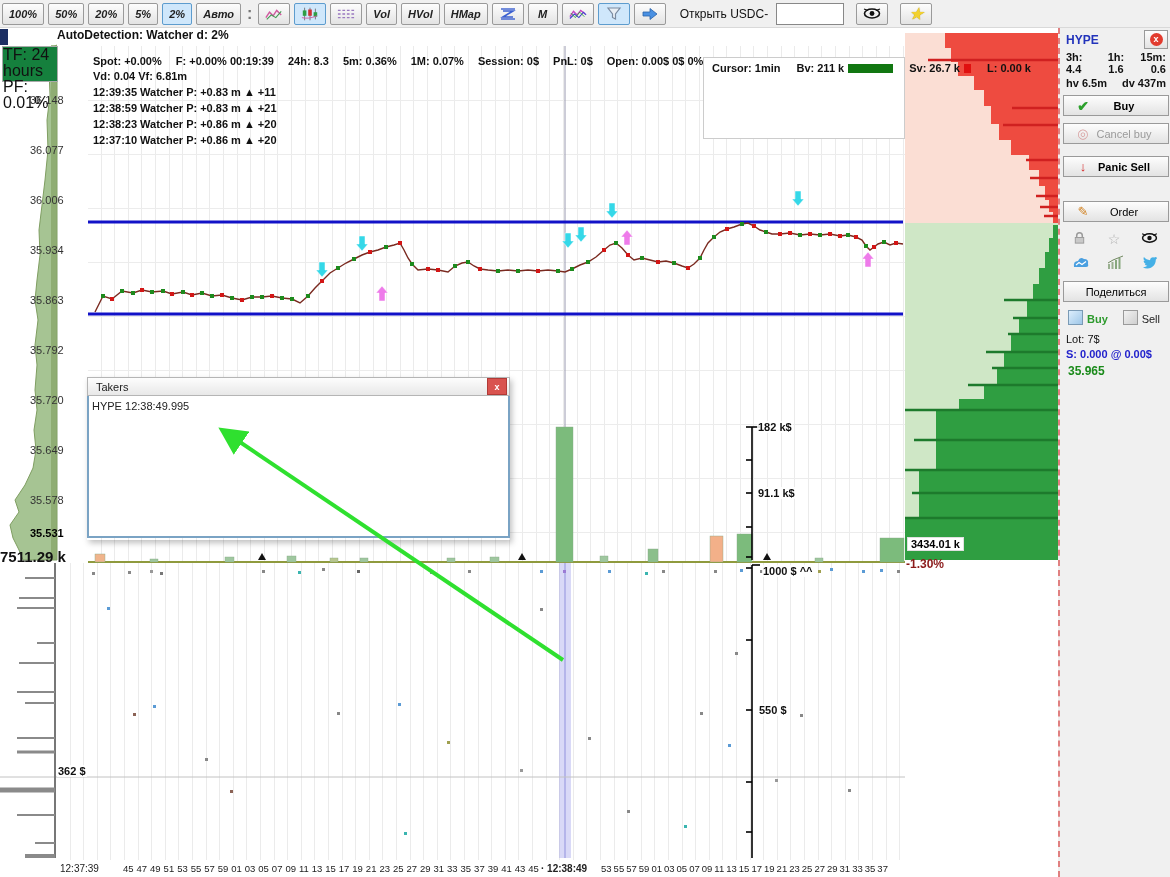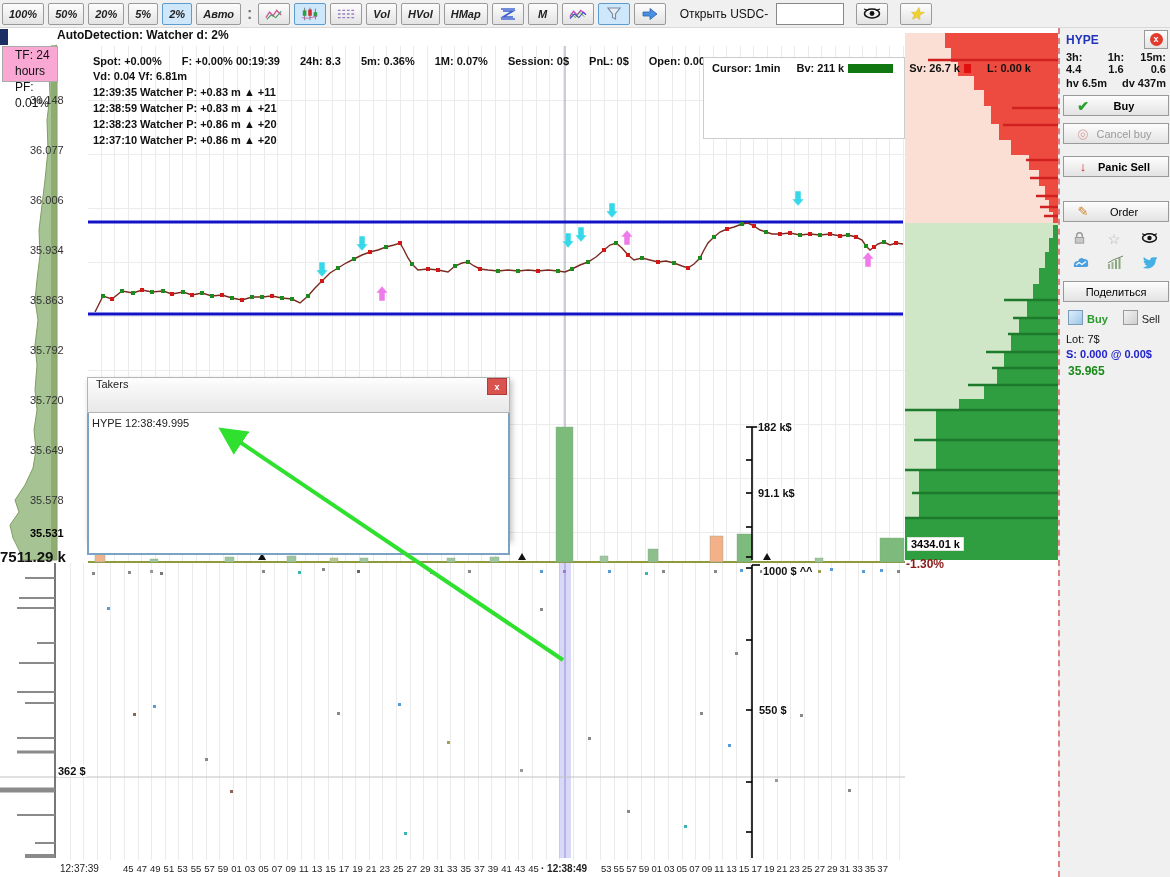--- a/index.html
+++ b/index.html
@@ -14,53 +14,53 @@
        display:flex;align-items:center;justify-content:center;box-sizing:border-box;font-style:italic;}
   .btn.active{background:#cfe7fb;border-color:#5d9cce;}
   .ibtn{width:32px;}
   .sep{color:#777;font-weight:bold;padding:0 2px;}
   #open-label{font-size:12px;color:#111;margin-left:10px;}
   #open-input{width:62px;height:18px;border:1px solid #888;background:#fff;margin-left:4px;}
   
   #hdr{left:57px;top:28px;width:848px;height:18px;background:#fff;text-align:left;
        font-size:12px;font-weight:bold;color:#111;z-index:6;}
   #nav-corner{left:0;top:29px;width:8px;height:16px;background:#1c2f63;z-index:6;}
-  #tf-box{left:2px;top:46px;width:56px;height:36px;background:#f9a8d4;border:1px solid #aaa;
-          font-size:12px;color:#111;line-height:16px;padding-left:12px;z-index:6;box-sizing:border-box;}
+  #tf-box{left:2px;top:46px;width:56px;height:36px;background:#15803d;border:1px solid #aaa;
+          font-size:16px;color:#111;line-height:16px;padding-left:0;z-index:6;box-sizing:border-box;}
   
   #grid-top{left:88px;top:46px;width:817px;height:516px;z-index:1;
     background:
       repeating-linear-gradient(to bottom, transparent 0 53px, #ececec 53px 54px),
       repeating-linear-gradient(to right, transparent 0 12.6px, #ebebeb 12.6px 13.6px);
     background-position:0 1px,0 0;}
   #grid-bot{left:57px;top:563px;width:848px;height:297px;z-index:1;
     background:repeating-linear-gradient(to right, transparent 0 12.6px, #ebebeb 12.6px 13.6px);}
   
   #gfx{left:0;top:0;z-index:2;pointer-events:none;}
   #arrow-overlay{left:0;top:0;z-index:26;pointer-events:none;}
   
   #info{left:93px;top:55px;z-index:5;font-size:11px;font-weight:bold;color:#111;}
-  #info .row{display:flex;gap:20px;margin-bottom:2px;}
+  #info .row{display:flex;gap:14px;margin-bottom:2px;}
   #info .w{margin-bottom:2px;line-height:14px;}
   .plabel{position:absolute;left:30px;width:55px;font-size:11px;color:#333;z-index:5;}
   .plabel.last{font-weight:bold;color:#000;}
   #legend{left:703px;top:57px;width:200px;height:80px;background:#fff;border:1px solid #ccc;z-index:5;
           font-size:11px;font-weight:bold;color:#111;display:flex;}
   .lcol{display:flex;flex-direction:row;gap:16px;padding:3px 0 0 8px;width:92px;}
   .lrow{display:flex;align-items:center;gap:4px;height:14px;white-space:nowrap;}
   .lbar{display:inline-block;height:9px;}
   #vol-total{left:0px;top:548px;font-size:15px;font-weight:bold;color:#111;z-index:5;}
   .scale-label{position:absolute;font-size:11px;font-weight:bold;color:#111;z-index:5;background:rgba(255,255,255,.85);padding:0 1px;}
   #depth-label{left:907px;top:537px;font-size:11px;font-weight:bold;color:#000;background:#fff;
                padding:0 3px;border:1px solid #e0e0e0;z-index:5;}
   #depth-change{left:906px;top:557px;font-size:12px;font-weight:bold;color:#8b1a1a;z-index:5;}
   
   #takers{left:87px;top:377px;width:423px;height:163px;z-index:25;box-shadow:2px 3px 6px rgba(0,0,0,.25);}
-  #takers .tbar{height:36px;background:linear-gradient(#fdfdfd,#e8e8e8);border:1px solid #b5b5b5;
-                display:flex;align-items:flex-start;justify-content:space-between;padding:0 2px 0 8px;
+  #takers .tbar{height:19px;background:linear-gradient(#fdfdfd,#e8e8e8);border:1px solid #b5b5b5;
+                display:flex;align-items:center;justify-content:space-between;padding:0 2px 0 8px;
                 font-size:11px;color:#222;box-sizing:border-box;}
   #takers .tclose{width:18px;height:15px;background:#d9534f;color:#fff;font-size:9px;font-weight:bold;
                   display:flex;align-items:center;justify-content:center;border:1px solid #b13a36;}
   #takers .tbody{height:142px;background:#fff;border:2px solid #7aa3c4;border-top:none;
                  font-size:11px;color:#222;padding:3px 0 0 3px;box-sizing:border-box;line-height:15px;}
   #takers .lnk{text-decoration:underline;}
   
   #taxis{left:0;top:860px;width:905px;height:17px;background:#fff;z-index:5;font-size:10px;color:#222;}
   #t-left{position:absolute;left:60px;top:3px;}
   #seq1{position:absolute;left:123px;top:3px;width:416px;display:flex;justify-content:space-between;}

